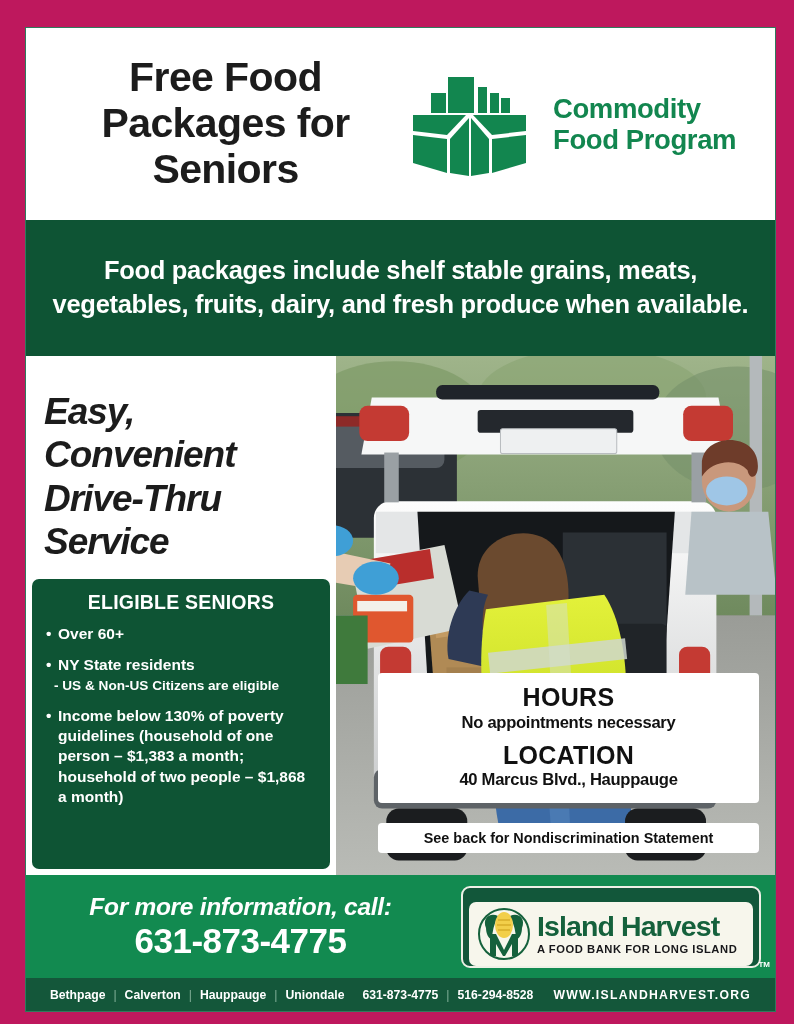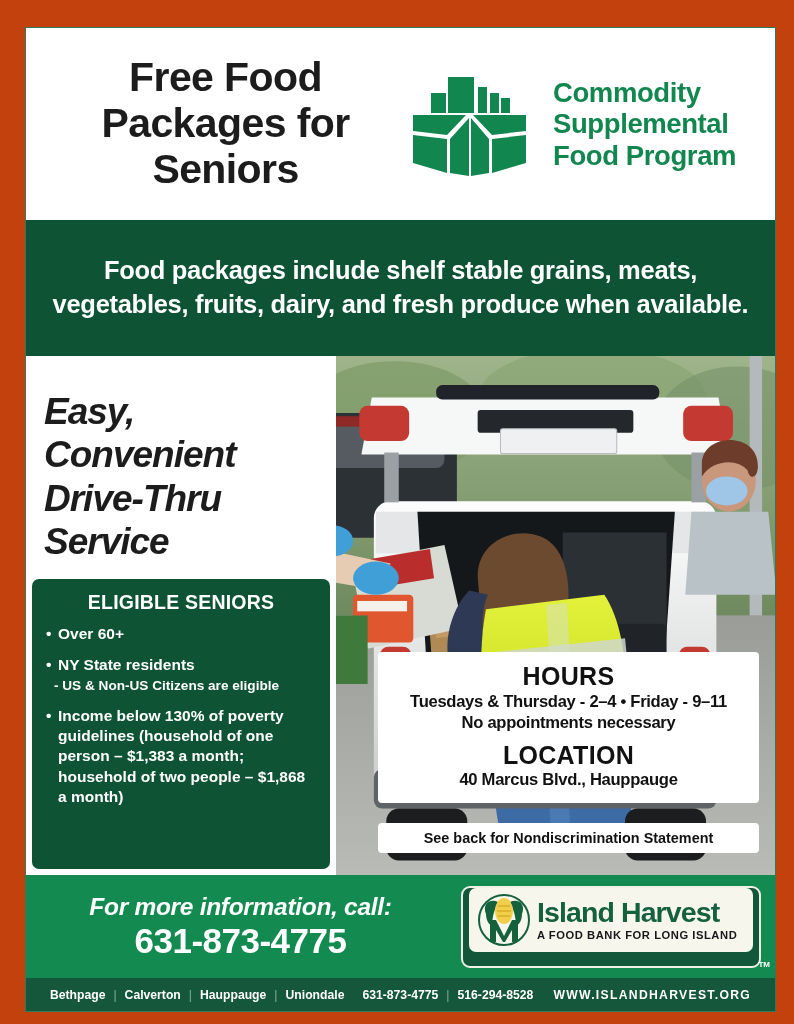--- a/index.html
+++ b/index.html
@@ -5,21 +5,21 @@
   * { box-sizing: border-box; margin: 0; padding: 0; }
   html, body {
     width: 794px; height: 1024px;
     background: #ffffff;
     font-family: "Liberation Sans", sans-serif;
     overflow: hidden;
   }
   .page {
     position: relative;
     width: 794px; height: 1024px;
-    background: #c2410c;
+    background: #be185d;
   }
   .frame {
     position: absolute;
     left: 25px; top: 27px; right: 18px; bottom: 12px;
     border: 1.5px solid #2f7a5c;
     background: #ffffff;
     overflow: hidden;
     display: flex;
     flex-direction: column;
   }
@@ -210,21 +210,21 @@
     line-height: 1.12;
   }
   .ih-logo {
     flex: none;
     position: relative;
     width: 300px; height: 82px;
     background: #12573a;
     border: 2.5px solid #eef0e6;
     border-radius: 9px;
     display: flex;
-    align-items: flex-start;
+    align-items: flex-end;
     justify-content: center;
   }
   .ih-inner {
     width: 284px; height: 64px;
     background: #f7f6ec;
     border-radius: 7px;
     display: flex;
     align-items: center;
     padding-left: 7px;
     gap: 5px;
@@ -292,21 +292,20 @@
               <polygon points="64,46 117,46 117,62 83,66"></polygon>
               <polygon points="4,66 38,70 38,104 4,94"></polygon>
               <polygon points="83,70 117,66 117,94 83,104"></polygon>
               <polygon points="41,70 60,49 60,107 41,104"></polygon>
               <polygon points="62,49 80,70 80,104 62,107"></polygon>
             </g>
           </svg>
         </span>
         <div class="csfp-text">
           <div>Commodity</div>
-          <div>Supplemental</div>
           <div>Food Program</div>
         </div>
       </div>
     </div>
 
     <div class="banner">
       <div class="banner-text">Food packages include shelf stable grains, meats, vegetables, fruits, dairy, and fresh produce when available.</div>
     </div>
 
     <div class="middle">
@@ -417,21 +416,20 @@
 
           <rect x="56" y="280" width="30" height="70" rx="8" fill="#c43a33"></rect>
           <rect x="344" y="280" width="30" height="70" rx="8" fill="#c43a33"></rect>
           <rect x="50" y="398" width="330" height="38" rx="8" fill="#5e6367"></rect>
           <rect x="62" y="436" width="78" height="50" rx="12" fill="#1b1d1f"></rect>
           <rect x="292" y="436" width="78" height="50" rx="12" fill="#1b1d1f"></rect>
         </svg>
 
         <div class="info-card">
           <div class="info-h">HOURS</div>
-          <div class="info-l">Tuesdays &amp; Thursday - 2–4 • Friday - 9–11</div>
           <div class="info-l">No appointments necessary</div>
           <div class="info-h loc-h">LOCATION</div>
           <div class="info-l">40 Marcus Blvd., Hauppauge</div>
         </div>
 
         <div class="nondisc">See back for Nondiscrimination Statement</div>
       </div>
     </div>
 
     <div class="cta">

